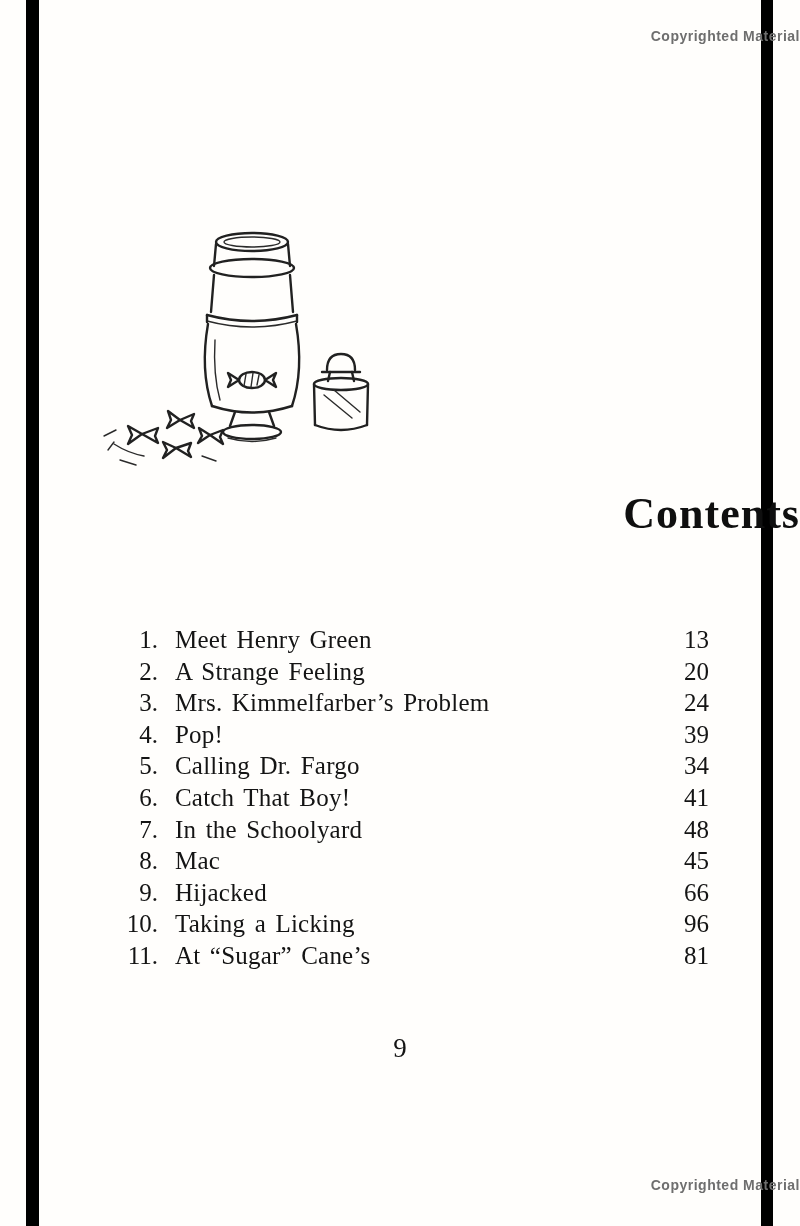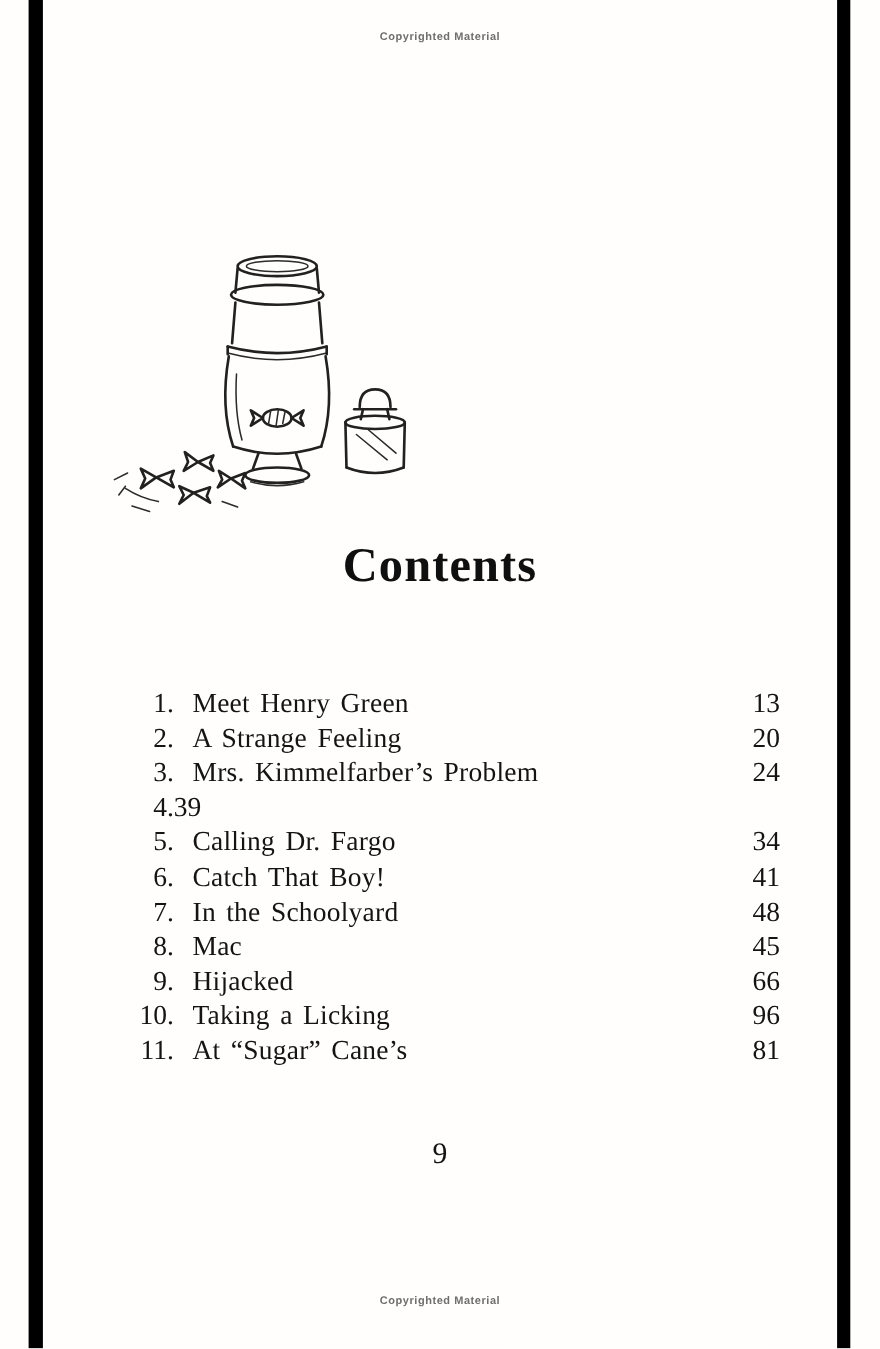--- a/index.html
+++ b/index.html
@@ -11,31 +11,31 @@
     background:#fffefc;
     font-family:"Liberation Serif", serif;
     color:#161616;
     overflow:hidden;
   }
   .scan-bar { position:absolute; top:0; bottom:0; background:#000; }
   .scan-bar.left  { left:26px;  width:13px; }
   .scan-bar.right { left:761px; width:12px; }
   .notice {
     position:absolute; left:0; width:100%;
-    text-align:center;
+    text-align:right;
     font-family:"Liberation Sans", sans-serif;
-    font-size:10px; font-weight:bold;
+    font-size:14px; font-weight:bold;
     color:#6e6e6e; letter-spacing:0.5px;
   }
   .notice.top { top:28px; }
   .notice.bottom { top:1177px; }
   .illustration { position:absolute; left:84px; top:220px; }
   .heading {
     position:absolute; top:488px; left:0; width:100%;
-    text-align:center;
+    text-align:right;
     font-size:44px; font-weight:bold; color:#0f0f0f;
     letter-spacing:1px;
   }
   .toc {
     position:absolute; left:112px; top:624px; width:597px;
     font-size:25px; color:#141414;
   }
   .toc-row { display:flex; align-items:baseline; height:31.6px; line-height:31.6px; }
   .toc-num { flex:0 0 46px; text-align:right; }
   .toc-title { flex:1 1 auto; margin-left:17px; word-spacing:3px; letter-spacing:0.2px; }
@@ -120,20 +120,21 @@
   </div>
 
   <div class="toc-row">
     <span class="toc-num">3.</span>
     <span class="toc-title">Mrs. Kimmelfarber’s Problem</span>
     <span class="toc-page">24</span>
   </div>
 
   <div class="toc-row">
     <span class="toc-num">4.</span>
+    <span class="toc-title">Pop!</span>
     <span class="toc-page">39</span>
   </div>
 
   <div class="toc-row">
     <span class="toc-num">5.</span>
     <span class="toc-title">Calling Dr. Fargo</span>
     <span class="toc-page">34</span>
   </div>
 
   <div class="toc-row">

